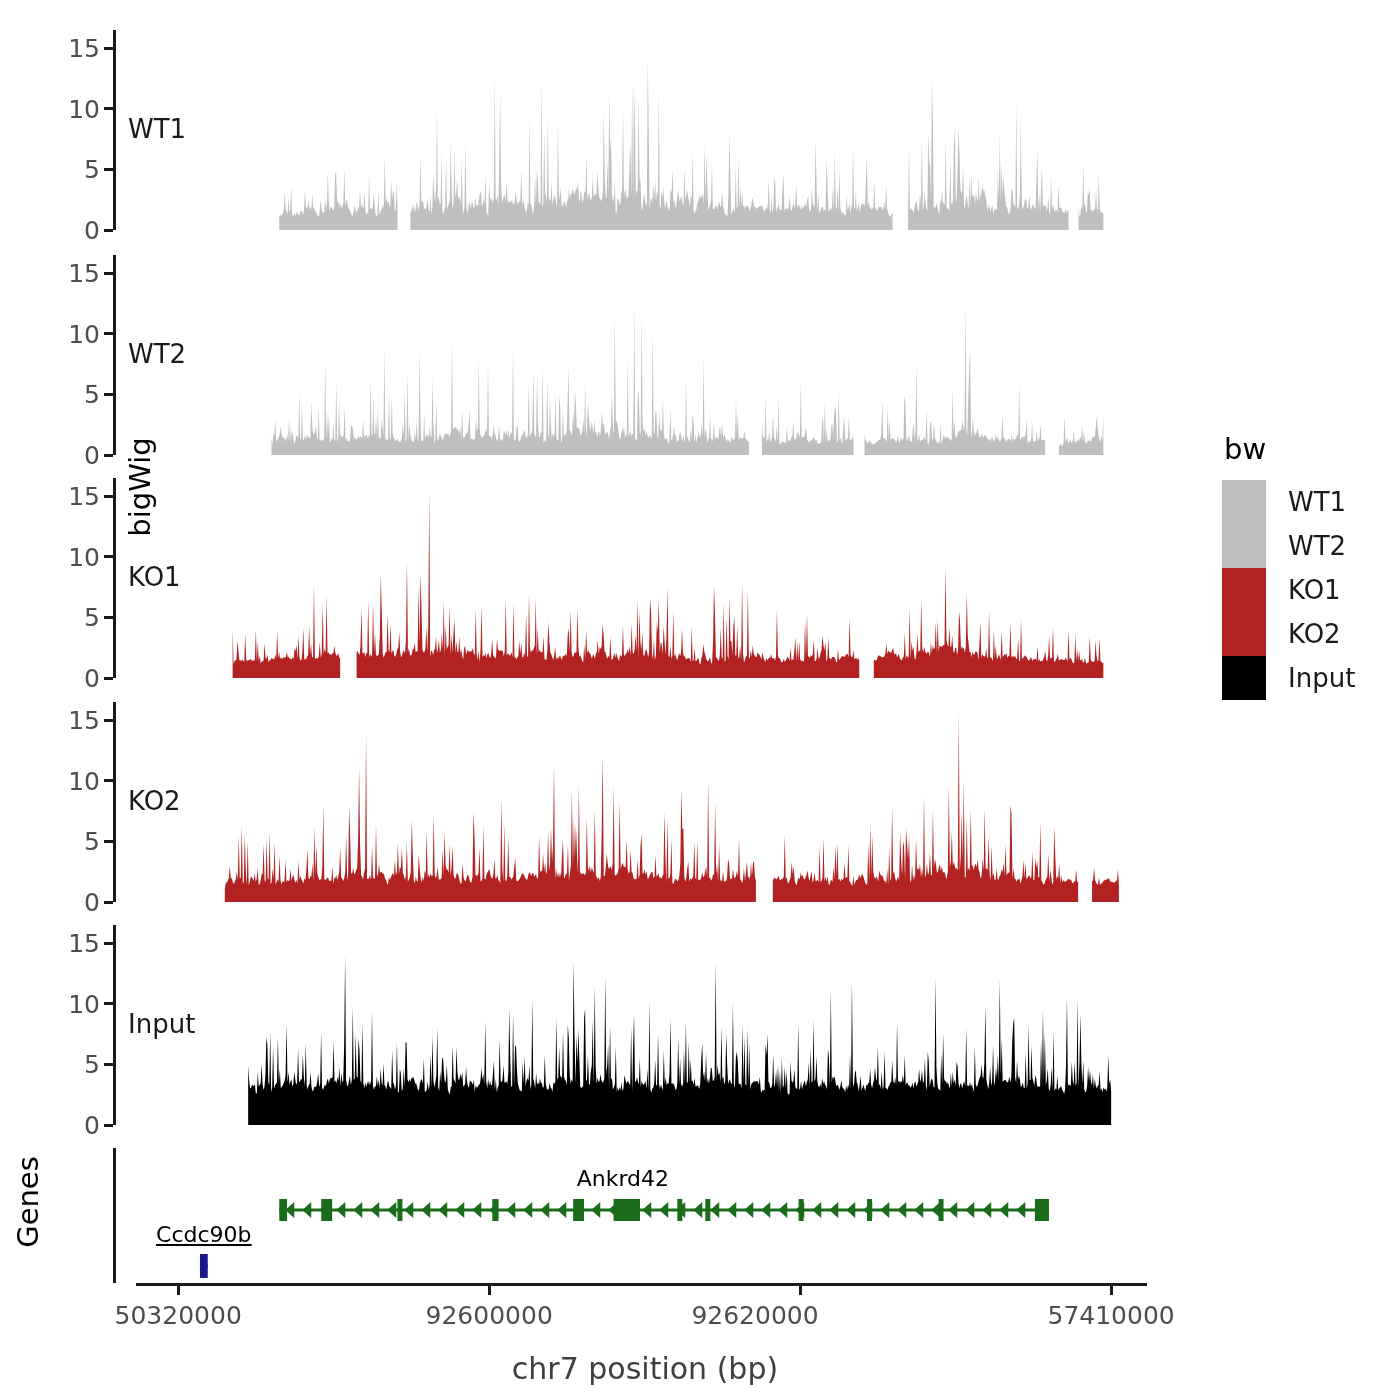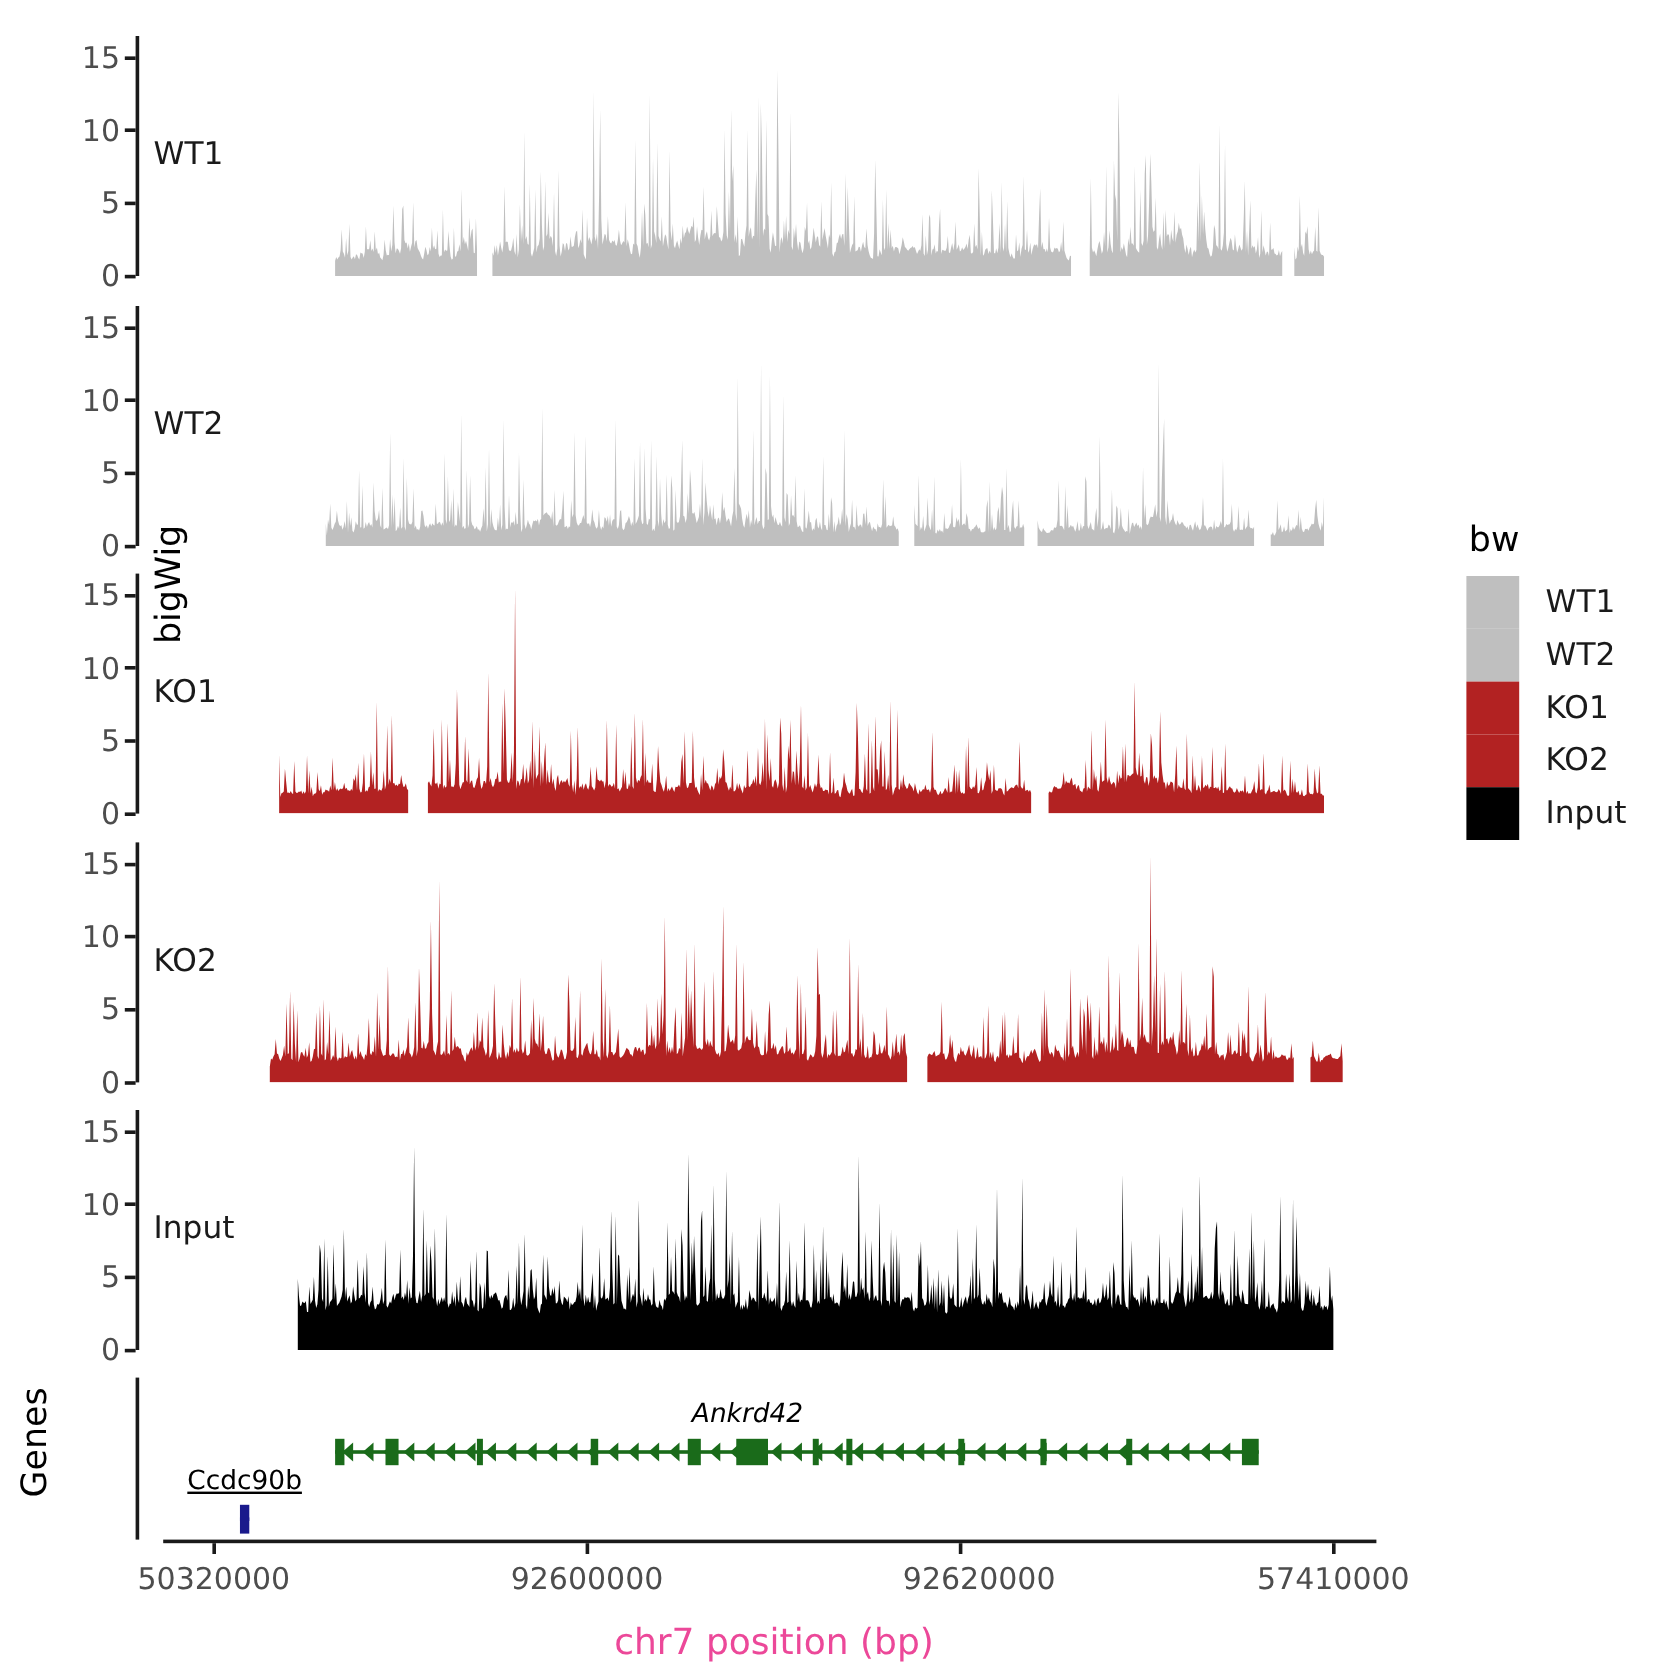--- a/index.html
+++ b/index.html
@@ -143,21 +143,21 @@
     color: #4d4d4d;
     white-space: nowrap;
   }
   #xlab {
     position: absolute;
     left: 0;
     top: 68px;
     width: 1290px;
     text-align: center;
     font-size: 30px;
-    color: #ec4899;
+    color: #404040;
   }
 
   
   #legend {
     position: absolute;
     left: 1222px;
     top: 432px;
     width: 170px;
   }
   #legend-title {
@@ -280,21 +280,21 @@
           <svg width="1034" height="200" shape-rendering="geometricPrecision">
             <path d="M 132.17 200.00 L 132.17 140.55 L 133.13 155.14 L 134.09 163.26 L 135.05 162.96 L 136.01 159.54 L 136.96 160.65 L 137.92 160.91 L 138.88 159.18 L 139.84 168.40 L 140.80 168.40 L 141.76 147.09 L 142.72 161.62 L 143.68 160.02 L 144.64 158.15 L 145.60 138.98 L 146.56 159.07 L 147.52 164.99 L 148.48 161.87 L 149.44 149.81 L 150.40 112.15 L 151.36 119.14 L 152.32 157.06 L 153.28 160.07 L 154.24 106.80 L 155.20 166.88 L 156.16 162.79 L 157.12 121.56 L 158.08 164.05 L 159.04 159.96 L 160.00 158.90 L 160.96 157.26 L 161.92 111.67 L 162.88 158.20 L 163.84 144.43 L 164.80 163.30 L 165.76 161.80 L 166.72 160.56 L 167.68 158.05 L 168.64 155.46 L 169.60 149.70 L 170.56 99.24 L 171.52 157.54 L 172.48 147.12 L 173.44 159.50 L 174.40 156.59 L 175.36 154.45 L 176.32 161.18 L 177.28 159.48 L 178.24 146.78 L 179.20 154.15 L 180.16 159.48 L 181.12 157.63 L 182.08 124.11 L 183.04 157.00 L 184.00 156.53 L 184.96 154.02 L 185.92 154.48 L 186.88 130.05 L 187.84 152.41 L 188.80 160.68 L 189.76 118.30 L 190.72 160.86 L 191.68 164.17 L 192.64 160.15 L 193.60 158.76 L 194.56 147.12 L 195.52 162.12 L 196.48 166.32 L 197.44 165.23 L 198.40 161.59 L 199.36 162.26 L 200.32 160.94 L 201.28 156.60 L 202.24 148.05 L 203.20 161.78 L 204.16 158.81 L 205.12 107.61 L 206.08 163.01 L 207.04 164.85 L 208.00 161.80 L 208.96 159.38 L 209.92 161.32 L 210.88 156.35 L 211.84 153.13 L 212.80 158.47 L 213.76 154.52 L 214.72 152.74 L 215.68 153.31 L 216.64 152.03 L 217.60 115.97 L 218.56 157.16 L 219.52 155.17 L 220.48 158.41 L 221.44 152.00 L 222.40 156.32 L 223.36 141.75 L 224.32 161.42 L 225.28 147.77 L 226.24 156.98 L 227.20 155.95 L 228.16 121.47 L 229.12 30.30 L 230.08 154.33 L 231.04 160.78 L 232.00 161.03 L 232.96 155.49 L 233.92 150.63 L 234.88 159.99 L 235.84 154.66 L 236.80 81.99 L 237.76 155.17 L 238.72 153.16 L 239.68 108.36 L 240.64 151.78 L 241.60 152.98 L 242.56 112.99 L 243.52 125.68 L 244.48 155.78 L 245.44 157.89 L 246.40 97.84 L 247.36 157.69 L 248.31 163.52 L 249.27 157.22 L 250.23 162.01 L 251.19 158.84 L 252.15 155.75 L 253.11 160.16 L 254.07 155.94 L 255.03 160.07 L 255.99 86.56 L 256.95 160.77 L 257.91 164.70 L 258.87 161.00 L 259.83 161.85 L 260.79 151.14 L 261.75 161.08 L 262.71 154.74 L 263.67 163.87 L 264.63 142.95 L 265.59 157.47 L 266.55 160.81 L 267.51 138.23 L 268.47 159.78 L 269.43 161.23 L 270.39 164.61 L 271.35 158.09 L 272.31 155.67 L 273.27 161.15 L 274.23 162.46 L 275.19 164.24 L 276.15 125.30 L 277.11 157.87 L 278.07 159.30 L 279.03 164.79 L 279.99 160.30 L 280.95 117.23 L 281.91 166.58 L 282.87 167.85 L 283.83 144.24 L 284.79 148.12 L 285.75 165.83 L 286.71 164.37 L 287.67 143.23 L 288.63 162.41 L 289.59 117.04 L 290.55 117.70 L 291.51 154.56 L 292.47 157.48 L 293.43 153.97 L 294.39 156.97 L 295.35 153.58 L 296.31 153.01 L 297.27 151.97 L 298.23 154.81 L 299.19 158.69 L 300.15 158.25 L 301.11 161.76 L 302.07 165.68 L 303.03 164.39 L 303.99 157.54 L 304.95 155.02 L 305.91 154.11 L 306.87 158.93 L 307.83 133.16 L 308.79 166.54 L 309.75 166.75 L 310.71 164.66 L 311.67 156.35 L 312.63 165.08 L 313.59 160.61 L 314.55 129.52 L 315.51 162.53 L 316.47 110.35 L 317.43 155.18 L 318.39 162.64 L 319.35 157.22 L 320.31 150.80 L 321.27 103.17 L 322.23 162.25 L 323.19 166.20 L 324.15 146.37 L 325.11 157.90 L 326.07 133.93 L 327.03 132.48 L 327.99 149.28 L 328.95 157.98 L 329.91 155.33 L 330.87 139.32 L 331.83 164.44 L 332.79 167.24 L 333.75 169.63 L 334.71 162.19 L 335.67 161.28 L 336.63 120.46 L 337.59 153.71 L 338.55 155.83 L 339.51 158.35 L 340.47 121.80 L 341.43 147.53 L 342.39 154.44 L 343.35 154.83 L 344.31 148.26 L 345.27 153.84 L 346.23 146.69 L 347.19 161.14 L 348.15 160.97 L 349.11 158.55 L 350.07 141.90 L 351.03 156.62 L 351.99 160.89 L 352.95 162.65 L 353.91 155.45 L 354.87 156.52 L 355.83 157.58 L 356.79 160.11 L 357.75 154.92 L 358.71 166.47 L 359.66 160.26 L 360.62 162.40 L 361.58 161.95 L 362.54 160.31 L 363.50 159.79 L 364.46 155.64 L 365.42 143.05 L 366.38 155.00 L 367.34 148.38 L 368.30 159.53 L 369.26 95.18 L 370.22 156.58 L 371.18 163.47 L 372.14 153.83 L 373.10 160.91 L 374.06 155.64 L 375.02 160.15 L 375.98 160.18 L 376.94 148.68 L 377.90 135.63 L 378.86 165.46 L 379.82 153.89 L 380.78 167.32 L 381.74 162.92 L 382.70 159.64 L 383.66 114.04 L 384.62 155.95 L 385.58 157.29 L 386.54 154.46 L 387.50 140.07 L 388.46 157.83 L 389.42 157.31 L 390.38 156.35 L 391.34 159.28 L 392.30 148.01 L 393.26 83.84 L 394.22 132.45 L 395.18 162.08 L 396.14 160.88 L 397.10 87.78 L 398.06 162.25 L 399.02 120.40 L 399.98 121.59 L 400.94 144.26 L 401.90 158.89 L 402.86 162.29 L 403.82 165.79 L 404.78 165.44 L 405.74 166.66 L 406.70 136.94 L 407.66 158.44 L 408.62 130.63 L 409.58 160.66 L 410.54 155.99 L 411.50 153.10 L 412.46 155.93 L 413.42 140.20 L 414.38 164.48 L 415.34 159.38 L 416.30 74.23 L 417.26 153.36 L 418.22 157.95 L 419.18 163.36 L 420.14 148.04 L 421.10 159.86 L 422.06 157.26 L 423.02 159.56 L 423.98 153.24 L 424.94 157.90 L 425.90 157.91 L 426.86 163.12 L 427.82 161.52 L 428.78 130.30 L 429.74 158.82 L 430.70 163.53 L 431.66 164.51 L 432.62 164.74 L 433.58 158.12 L 434.54 162.32 L 435.50 163.49 L 436.46 166.88 L 437.42 157.02 L 438.38 158.90 L 439.34 156.35 L 440.30 93.21 L 441.26 154.10 L 442.22 152.89 L 443.18 122.21 L 444.14 150.95 L 445.10 151.42 L 446.06 153.74 L 447.02 106.71 L 447.98 151.90 L 448.94 154.74 L 449.90 156.14 L 450.86 160.32 L 451.82 99.13 L 452.78 112.65 L 453.74 150.52 L 454.70 158.91 L 455.66 154.35 L 456.62 157.11 L 457.58 36.15 L 458.54 111.80 L 459.50 158.65 L 460.46 109.98 L 461.42 138.02 L 462.38 104.71 L 463.34 133.36 L 464.30 161.70 L 465.26 163.07 L 466.22 162.05 L 467.18 160.43 L 468.14 92.94 L 469.10 83.57 L 470.06 155.95 L 471.01 154.42 L 471.97 130.02 L 472.93 159.18 L 473.89 159.71 L 474.85 146.03 L 475.81 140.43 L 476.77 94.95 L 477.73 160.86 L 478.69 61.68 L 479.65 141.05 L 480.61 159.26 L 481.57 152.60 L 482.53 156.89 L 483.49 156.28 L 484.45 148.96 L 485.41 155.35 L 486.37 157.48 L 487.33 156.65 L 488.29 153.74 L 489.25 50.47 L 490.21 148.23 L 491.17 141.55 L 492.13 119.42 L 493.09 162.32 L 494.05 100.32 L 495.01 154.68 L 495.97 152.63 L 496.93 164.71 L 497.89 161.92 L 498.85 159.56 L 499.81 122.21 L 500.77 166.90 L 501.73 162.05 L 502.69 166.47 L 503.65 162.05 L 504.61 165.08 L 505.57 157.31 L 506.53 166.45 L 507.49 162.99 L 508.45 150.10 L 509.41 154.56 L 510.37 159.02 L 511.33 156.21 L 512.29 156.57 L 513.25 159.04 L 514.21 160.12 L 515.17 102.53 L 516.13 167.21 L 517.09 122.84 L 518.05 88.62 L 519.01 156.78 L 519.97 156.40 L 520.93 152.10 L 521.89 156.42 L 522.85 159.51 L 523.81 133.25 L 524.77 162.27 L 525.73 156.07 L 526.69 159.29 L 527.65 159.75 L 528.61 158.49 L 529.57 156.33 L 530.53 164.07 L 531.49 143.93 L 532.45 165.16 L 533.41 75.79 L 534.37 164.58 L 535.33 167.47 L 536.29 163.50 L 537.25 162.59 L 538.21 158.42 L 539.17 134.38 L 540.13 160.84 L 541.09 159.84 L 542.05 108.41 L 543.01 159.05 L 543.97 163.64 L 544.93 159.25 L 545.89 162.84 L 546.85 164.70 L 547.81 125.40 L 548.77 159.18 L 549.73 152.38 L 550.69 160.47 L 551.65 158.01 L 552.61 158.72 L 553.57 147.44 L 554.53 93.12 L 555.49 158.73 L 556.45 158.58 L 557.41 158.55 L 558.37 160.39 L 559.33 164.46 L 560.29 164.58 L 561.25 158.56 L 562.21 112.09 L 563.17 159.60 L 564.13 133.20 L 565.09 161.51 L 566.05 158.76 L 567.01 161.58 L 567.97 123.71 L 568.93 158.54 L 569.89 96.53 L 570.85 157.92 L 571.81 157.02 L 572.77 116.89 L 573.73 157.70 L 574.69 134.27 L 575.65 156.36 L 576.61 155.44 L 577.57 159.80 L 578.53 152.97 L 579.49 161.29 L 580.45 161.13 L 581.41 160.28 L 582.36 161.32 L 583.32 163.92 L 584.28 157.52 L 585.24 133.97 L 586.20 118.12 L 587.16 152.09 L 588.12 146.52 L 589.08 156.67 L 590.04 128.03 L 591.00 157.97 L 591.96 153.00 L 592.92 158.43 L 593.88 152.59 L 594.84 142.72 L 595.80 143.28 L 596.76 155.70 L 597.72 155.67 L 598.68 151.41 L 599.64 37.24 L 600.60 154.84 L 601.56 139.57 L 602.52 150.24 L 603.48 147.62 L 604.44 157.35 L 605.40 101.30 L 606.36 154.05 L 607.32 151.24 L 608.28 159.45 L 609.24 156.12 L 610.20 108.56 L 611.16 138.99 L 612.12 159.09 L 613.08 155.93 L 614.04 154.22 L 615.00 158.88 L 615.96 158.30 L 616.92 76.97 L 617.88 158.57 L 618.84 163.23 L 619.80 133.46 L 620.76 126.41 L 621.72 135.37 L 622.68 158.33 L 623.64 159.11 L 624.60 159.00 L 625.56 163.66 L 626.52 98.90 L 627.48 158.24 L 628.44 111.77 L 629.40 159.18 L 630.36 160.79 L 631.32 103.52 L 632.28 159.55 L 633.24 117.68 L 634.20 164.43 L 635.16 159.78 L 636.12 157.56 L 637.08 157.82 L 638.04 155.63 L 639.00 156.94 L 639.96 155.99 L 640.92 156.34 L 641.88 156.46 L 642.84 159.74 L 643.80 151.48 L 644.76 165.38 L 645.72 167.96 L 646.68 164.28 L 647.64 165.66 L 648.60 164.73 L 649.56 118.94 L 650.52 130.52 L 651.48 109.12 L 652.44 156.62 L 653.40 158.30 L 654.36 163.16 L 655.32 162.44 L 656.28 159.23 L 657.24 128.82 L 658.20 162.53 L 659.16 157.94 L 660.12 145.13 L 661.08 162.31 L 662.04 139.87 L 663.00 165.97 L 663.96 146.12 L 664.92 168.65 L 665.88 132.41 L 666.84 163.31 L 667.80 160.12 L 668.76 142.00 L 669.72 163.48 L 670.68 145.24 L 671.64 168.31 L 672.60 169.76 L 673.56 168.26 L 674.52 136.59 L 675.48 155.34 L 676.44 157.63 L 677.40 155.98 L 678.36 144.36 L 679.32 162.04 L 680.28 163.25 L 681.24 164.44 L 682.20 98.15 L 683.16 164.78 L 684.12 163.32 L 685.08 155.76 L 686.04 164.52 L 687.00 160.51 L 687.96 157.45 L 688.92 155.28 L 689.88 161.57 L 690.84 157.16 L 691.80 154.22 L 692.76 137.79 L 693.71 162.05 L 694.67 123.22 L 695.63 157.97 L 696.59 155.75 L 697.55 95.00 L 698.51 156.74 L 699.47 153.82 L 700.43 131.17 L 701.39 156.40 L 702.35 161.20 L 703.31 162.25 L 704.27 158.71 L 705.23 162.29 L 706.19 153.01 L 707.15 159.06 L 708.11 156.10 L 709.07 159.67 L 710.03 160.88 L 710.99 164.34 L 711.95 123.68 L 712.91 132.77 L 713.87 161.19 L 714.83 63.72 L 715.79 157.44 L 716.75 151.36 L 717.71 153.62 L 718.67 151.77 L 719.63 157.89 L 720.59 161.32 L 721.55 159.87 L 722.51 161.48 L 723.47 165.03 L 724.43 160.96 L 725.39 155.13 L 726.35 162.35 L 727.31 163.45 L 728.27 164.24 L 729.23 167.18 L 730.19 160.58 L 731.15 165.33 L 732.11 159.33 L 733.07 163.36 L 734.03 129.33 L 734.99 163.58 L 735.95 55.90 L 736.91 157.41 L 737.87 162.22 L 738.83 147.80 L 739.79 145.34 L 740.75 157.06 L 741.71 159.72 L 742.67 166.56 L 743.63 159.80 L 744.59 150.51 L 745.55 165.80 L 746.51 162.61 L 747.47 159.57 L 748.43 163.32 L 749.39 165.99 L 750.35 159.42 L 751.31 160.66 L 752.27 157.70 L 753.23 157.63 L 754.19 143.44 L 755.15 159.56 L 756.11 163.42 L 757.07 158.14 L 758.03 154.69 L 758.99 142.05 L 759.95 152.95 L 760.91 155.81 L 761.87 121.15 L 762.83 160.57 L 763.79 159.05 L 764.75 163.68 L 765.71 145.92 L 766.67 164.79 L 767.63 161.13 L 768.59 126.14 L 769.55 162.98 L 770.51 163.19 L 771.47 165.04 L 772.43 161.61 L 773.39 160.41 L 774.35 157.47 L 775.31 156.67 L 776.27 135.37 L 777.23 156.09 L 778.19 158.88 L 779.15 152.26 L 780.11 160.40 L 781.07 96.92 L 782.03 156.47 L 782.99 155.98 L 783.95 157.60 L 784.91 156.24 L 785.87 157.32 L 786.83 149.75 L 787.79 157.88 L 788.75 130.36 L 789.71 160.62 L 790.67 157.75 L 791.63 157.76 L 792.59 160.76 L 793.55 160.42 L 794.51 162.71 L 795.47 161.24 L 796.43 157.50 L 797.39 163.52 L 798.35 158.05 L 799.31 156.21 L 800.27 161.31 L 801.23 159.98 L 802.19 156.53 L 803.15 143.70 L 804.10 156.90 L 805.06 154.08 L 806.02 144.81 L 806.98 158.49 L 807.94 156.01 L 808.90 133.52 L 809.86 160.68 L 810.82 165.41 L 811.78 126.58 L 812.74 135.88 L 813.70 162.03 L 814.66 156.51 L 815.62 153.23 L 816.58 155.29 L 817.54 161.82 L 818.50 162.40 L 819.46 53.44 L 820.42 141.78 L 821.38 158.85 L 822.34 164.11 L 823.30 163.93 L 824.26 166.66 L 825.22 129.04 L 826.18 159.41 L 827.14 108.24 L 828.10 153.44 L 829.06 156.52 L 830.02 155.96 L 830.98 158.90 L 831.94 157.31 L 832.90 160.48 L 833.86 164.09 L 834.82 147.15 L 835.78 161.51 L 836.74 146.93 L 837.70 158.58 L 838.66 154.59 L 839.62 160.97 L 840.58 136.99 L 841.54 140.78 L 842.50 157.80 L 843.46 163.36 L 844.42 157.94 L 845.38 159.38 L 846.34 163.35 L 847.30 158.64 L 848.26 156.14 L 849.22 161.56 L 850.18 102.67 L 851.14 160.45 L 852.10 160.87 L 853.06 160.91 L 854.02 157.07 L 854.98 162.35 L 855.94 158.75 L 856.90 163.57 L 857.86 166.88 L 858.82 121.52 L 859.78 159.64 L 860.74 161.74 L 861.70 159.93 L 862.66 156.20 L 863.62 152.79 L 864.58 150.95 L 865.54 139.24 L 866.50 151.95 L 867.46 153.13 L 868.42 136.45 L 869.38 80.15 L 870.34 153.98 L 871.30 159.95 L 872.26 164.28 L 873.22 157.37 L 874.18 141.86 L 875.14 160.70 L 876.10 156.78 L 877.06 119.65 L 878.02 160.77 L 878.98 156.46 L 879.94 142.40 L 880.90 152.72 L 881.86 129.43 L 882.82 155.37 L 883.78 54.04 L 884.74 149.45 L 885.70 114.03 L 886.66 156.54 L 887.62 156.03 L 888.58 155.02 L 889.54 154.84 L 890.50 156.79 L 891.46 157.48 L 892.42 156.20 L 893.38 151.33 L 894.34 157.75 L 895.30 152.82 L 896.26 115.33 L 897.22 98.75 L 898.18 92.76 L 899.14 152.31 L 900.10 158.08 L 901.06 134.66 L 902.02 154.74 L 902.98 150.38 L 903.94 154.74 L 904.90 162.17 L 905.86 160.65 L 906.82 157.33 L 907.78 163.01 L 908.74 162.76 L 909.70 127.78 L 910.66 163.49 L 911.62 158.29 L 912.58 99.52 L 913.54 154.64 L 914.50 155.34 L 915.45 120.76 L 916.41 152.94 L 917.37 156.62 L 918.33 160.85 L 919.29 149.63 L 920.25 154.12 L 921.21 160.96 L 922.17 161.70 L 923.13 161.61 L 924.09 161.91 L 925.05 115.06 L 926.01 158.04 L 926.97 84.99 L 927.93 157.36 L 928.89 108.31 L 929.85 160.46 L 930.81 155.21 L 931.77 143.51 L 932.73 163.23 L 933.69 166.50 L 934.65 159.63 L 935.61 142.08 L 936.57 165.05 L 937.53 106.89 L 938.49 166.25 L 939.45 163.59 L 940.41 164.27 L 941.37 150.73 L 942.33 165.62 L 943.29 163.20 L 944.25 162.14 L 945.21 160.97 L 946.17 164.95 L 947.13 166.31 L 948.09 168.95 L 949.05 164.62 L 950.01 141.69 L 950.97 71.59 L 951.93 161.45 L 952.89 158.90 L 953.85 160.15 L 954.81 161.05 L 955.77 136.44 L 956.73 155.54 L 957.69 159.75 L 958.65 136.54 L 959.61 161.09 L 960.57 157.85 L 961.53 73.50 L 962.49 162.08 L 963.45 137.79 L 964.41 88.84 L 965.37 137.75 L 966.33 159.18 L 967.29 135.58 L 968.25 164.33 L 969.21 167.34 L 970.17 166.87 L 971.13 160.79 L 972.09 142.08 L 973.05 156.45 L 974.01 144.82 L 974.97 156.98 L 975.93 160.31 L 976.89 148.99 L 977.85 163.64 L 978.81 153.72 L 979.77 160.55 L 980.73 163.59 L 981.69 160.92 L 982.65 159.94 L 983.61 146.32 L 984.57 165.50 L 985.53 163.15 L 986.49 167.15 L 987.45 162.50 L 988.41 164.38 L 989.37 163.35 L 990.33 166.84 L 991.29 162.13 L 992.25 130.10 L 993.21 159.08 L 994.17 154.33 L 995.13 166.04 L 995.13 200.00 Z" fill="#000000" stroke="none"></path>
           </svg>
         </div>
       </div>
     </div>
 
   <div id="genes-panel">
     <div id="genes-axisline"></div>
     <div id="genes-host">
-        <div class="gene-label" style="left: 509.893px; top: 18px; font-style: italic;">Ankrd42</div>
+        <div class="gene-label" style="left: 509.893px; top: 18px;">Ankrd42</div>
         <div class="gene-label" style="left: 90.8511px; top: 74px; text-decoration: underline;">Ccdc90b</div>
         <svg width="1034" height="135" style="position: absolute; left: 3px; top: 0px;">
           <rect x="163.26315789473682" y="60.5" width="769.6691729323309" height="3" fill="#1A6B1A"></rect>
           <path d="M 178.26315789473682 54 L 169.26315789473682 62 L 178.26315789473682 70 Z" fill="#1A6B1A"></path>
           <path d="M 195.26315789473682 54 L 186.26315789473682 62 L 195.26315789473682 70 Z" fill="#1A6B1A"></path>
           <path d="M 212.26315789473682 54 L 203.26315789473682 62 L 212.26315789473682 70 Z" fill="#1A6B1A"></path>
           <path d="M 229.26315789473682 54 L 220.26315789473682 62 L 229.26315789473682 70 Z" fill="#1A6B1A"></path>
           <path d="M 246.26315789473682 54 L 237.26315789473682 62 L 246.26315789473682 70 Z" fill="#1A6B1A"></path>
           <path d="M 263.2631578947368 54 L 254.26315789473682 62 L 263.2631578947368 70 Z" fill="#1A6B1A"></path>
           <path d="M 280.2631578947368 54 L 271.2631578947368 62 L 280.2631578947368 70 Z" fill="#1A6B1A"></path>
@@ -355,21 +355,21 @@
   </div>
 
   <div id="xaxis" style="left:0;top:1283px;">
     <div id="xaxis-line"></div>
     <div id="xticks-host">
         <div class="xtick" style="left: 176.695px;"></div>
         <div class="xticklabel" style="left: 178.195px;">50320000</div>
         <div class="xtick" style="left: 487.673px;"></div>
         <div class="xticklabel" style="left: 489.173px;">92600000</div>
         <div class="xtick" style="left: 798.65px;"></div>
-        <div class="xticklabel" style="left: 816px;">92620000</div>
+        <div class="xticklabel" style="left: 755px;">92620000</div>
         <div class="xtick" style="left: 1109.63px;"></div>
         <div class="xticklabel" style="left: 1111.13px;">57410000</div>
       </div>
     <div id="xlab">chr7 position (bp)</div>
   </div>
 
   <div id="legend">
     <div id="legend-title">bw</div>
     <div id="legend-items">
         <div class="legend-row">

